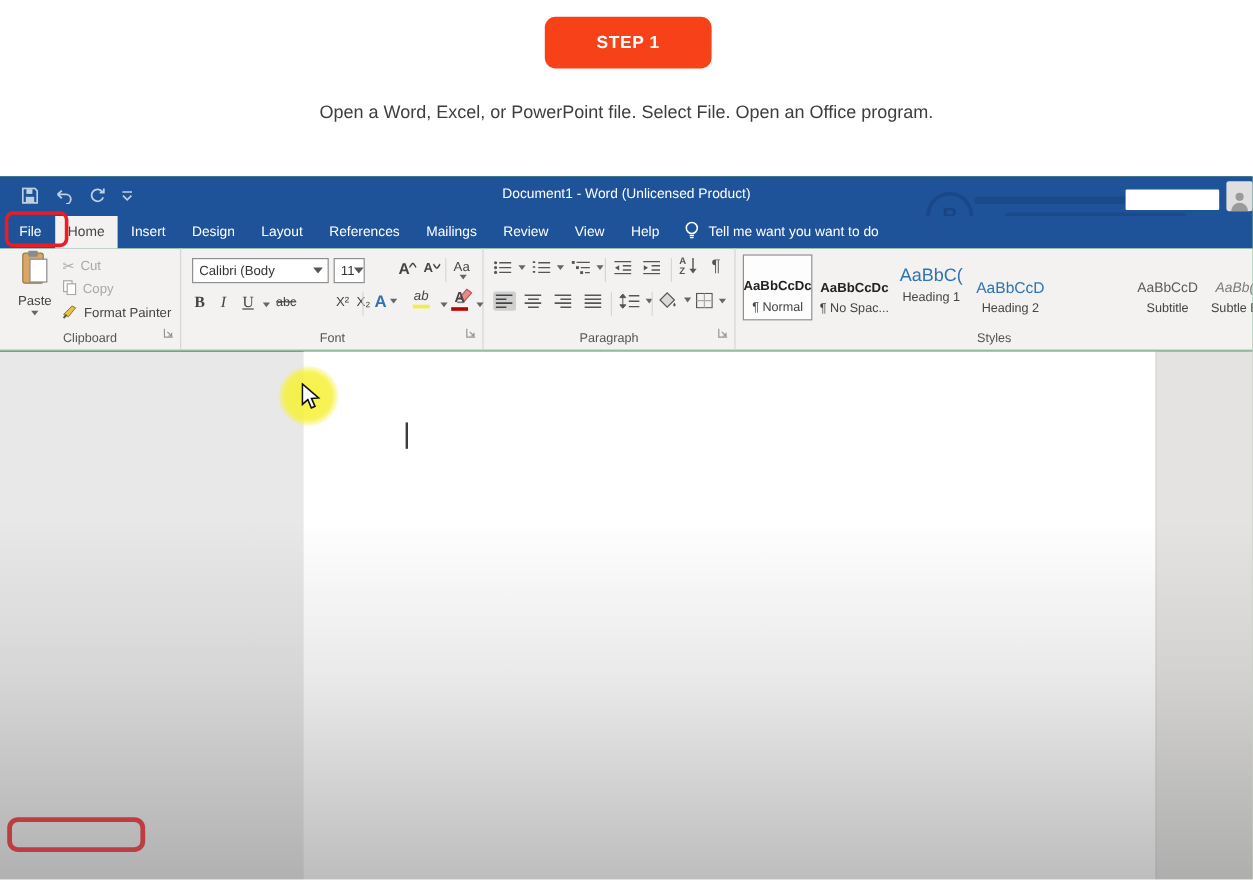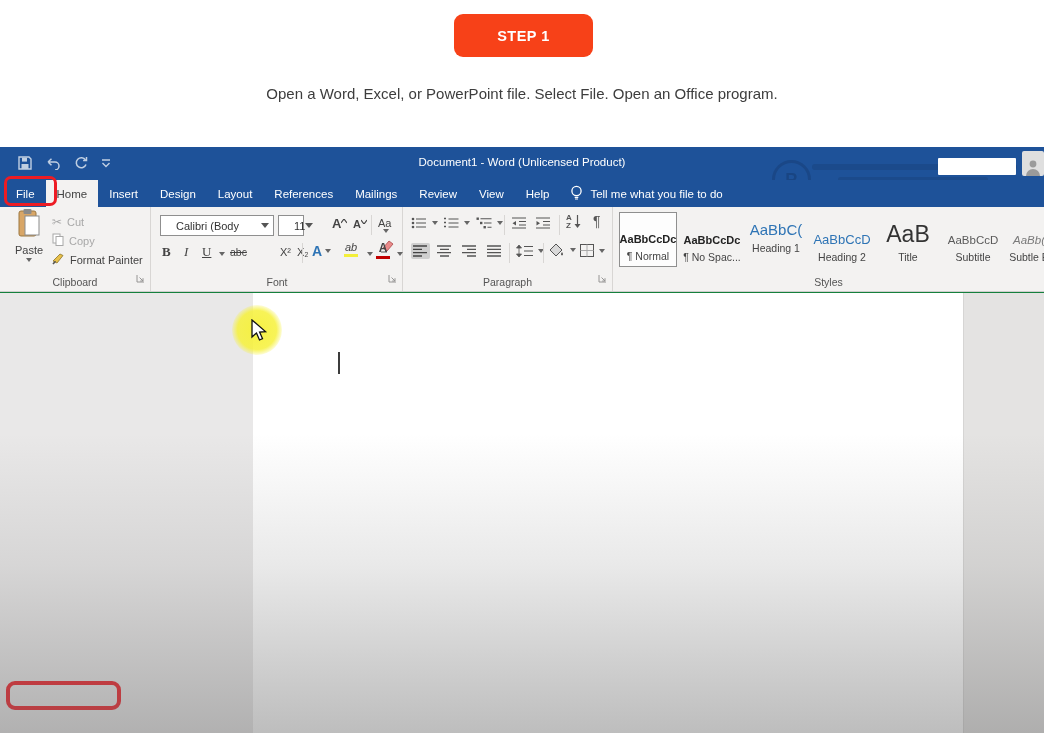--- a/index.html
+++ b/index.html
@@ -41,21 +41,21 @@
   .paste-btn{position:absolute;left:10px;top:1px;width:38px;height:58px;display:flex;flex-direction:column;align-items:center;cursor:pointer;}
   .paste-btn .plabel{font-size:11px;color:#444;margin-top:2px;}
   .caretdown{width:0;height:0;border-left:3.5px solid transparent;border-right:3.5px solid transparent;border-top:4px solid #666;margin-top:2px;}
   .clip-col{position:absolute;left:52px;top:8px;display:flex;flex-direction:column;gap:4px;}
   .small-cmd{display:flex;align-items:center;gap:5px;font-size:11px;cursor:pointer;white-space:nowrap;}
   .small-cmd.disabled{color:#a8a8a8;cursor:default;}
   .small-cmd.enabled{color:#444;}
 
   .g-font{left:152px;width:251px;}
   .fontbox{position:absolute;top:8px;height:21px;background:#fff;border:1px solid #8f8f8f;display:flex;align-items:center;
-           font-size:11px;color:#333;padding-left:15px;box-sizing:border-box;cursor:pointer;}
+           font-size:11px;color:#333;padding-left:5px;box-sizing:border-box;cursor:pointer;}
   .fb-chev{margin-left:auto;margin-right:4px;width:0;height:0;border-left:4px solid transparent;border-right:4px solid transparent;border-top:5px solid #555;}
   .fcmd{position:absolute;font-size:12px;color:#444;cursor:pointer;display:flex;align-items:flex-end;}
   .tiny-caret{width:0;height:0;border-left:3px solid transparent;border-right:3px solid transparent;border-top:4px solid #666;align-self:center;margin-left:3px;}
   .mark{display:inline-block;width:14px;height:3px;margin-top:1px;}
   .vr{position:absolute;width:1px;background:#d8d6d4;}
 
   .g-para{left:403px;width:210px;}
   .picon{position:absolute;cursor:pointer;display:flex;align-items:center;gap:2px;}
   .align-sel{background:#cfcfcf;border-radius:2px;padding:2px;}
 
@@ -141,21 +141,21 @@
       <div class="tab">Review</div>
       <div class="tab">View</div>
       <div class="tab">Help</div>
       <div class="tellme">
         <span>
           <svg width="13" height="16" viewBox="0 0 13 16">
               <circle cx="6.5" cy="6" r="4.6" fill="none" stroke="#fff" stroke-width="1.3"></circle>
               <path d="M4.7 12.3 h3.6 M5 14 h3" stroke="#fff" stroke-width="1.2"></path>
             </svg>
         </span>
-        <span>Tell me what you file to do</span>
+        <span>Tell me want you want to do</span>
       </div>
     </div>
 
     <div class="ribbon">
 
       <div class="rgroup g-clip">
         <div class="paste-btn">
           <span>
             <svg width="25" height="30" viewBox="0 0 25 30">
               <rect x="2" y="3" width="17" height="25" rx="2" fill="#d8a667" stroke="#9c7840" stroke-width="1"></rect>
@@ -393,24 +393,20 @@
           <span class="s-name">¶ No Spac...</span>
         </div>
         <div class="style-item" style="left:132px;width:62px;justify-content:center;">
           <span class="s-sample" style="font-size:15px;color:#2e74b5;">AaBbC(</span>
           <span class="s-name">Heading 1</span>
         </div>
         <div class="style-item" style="left:198px;width:62px;">
           <span class="s-sample" style="font-size:13px;color:#2e74b5;">AaBbCcD</span>
           <span class="s-name">Heading 2</span>
         </div>
-        <div class="style-item" style="left:264px;width:62px;">
-          <span class="s-sample" style="font-size:23px;color:#333;">AaB</span>
-          <span class="s-name">Title</span>
-        </div>
         <div class="style-item" style="left:330px;width:60px;">
           <span class="s-sample" style="font-size:11.5px;color:#5a5a5a;">AaBbCcD</span>
           <span class="s-name">Subtitle</span>
         </div>
         <div class="style-item" style="left:394px;width:44px;overflow:hidden;">
           <span class="s-sample" style="font-size:11.5px;font-style:italic;color:#7a7a7a;">AaBb(</span>
           <span class="s-name">Subtle E</span>
         </div>
         <div class="glabel" style="width:100%;">Styles</div>
       </div>

